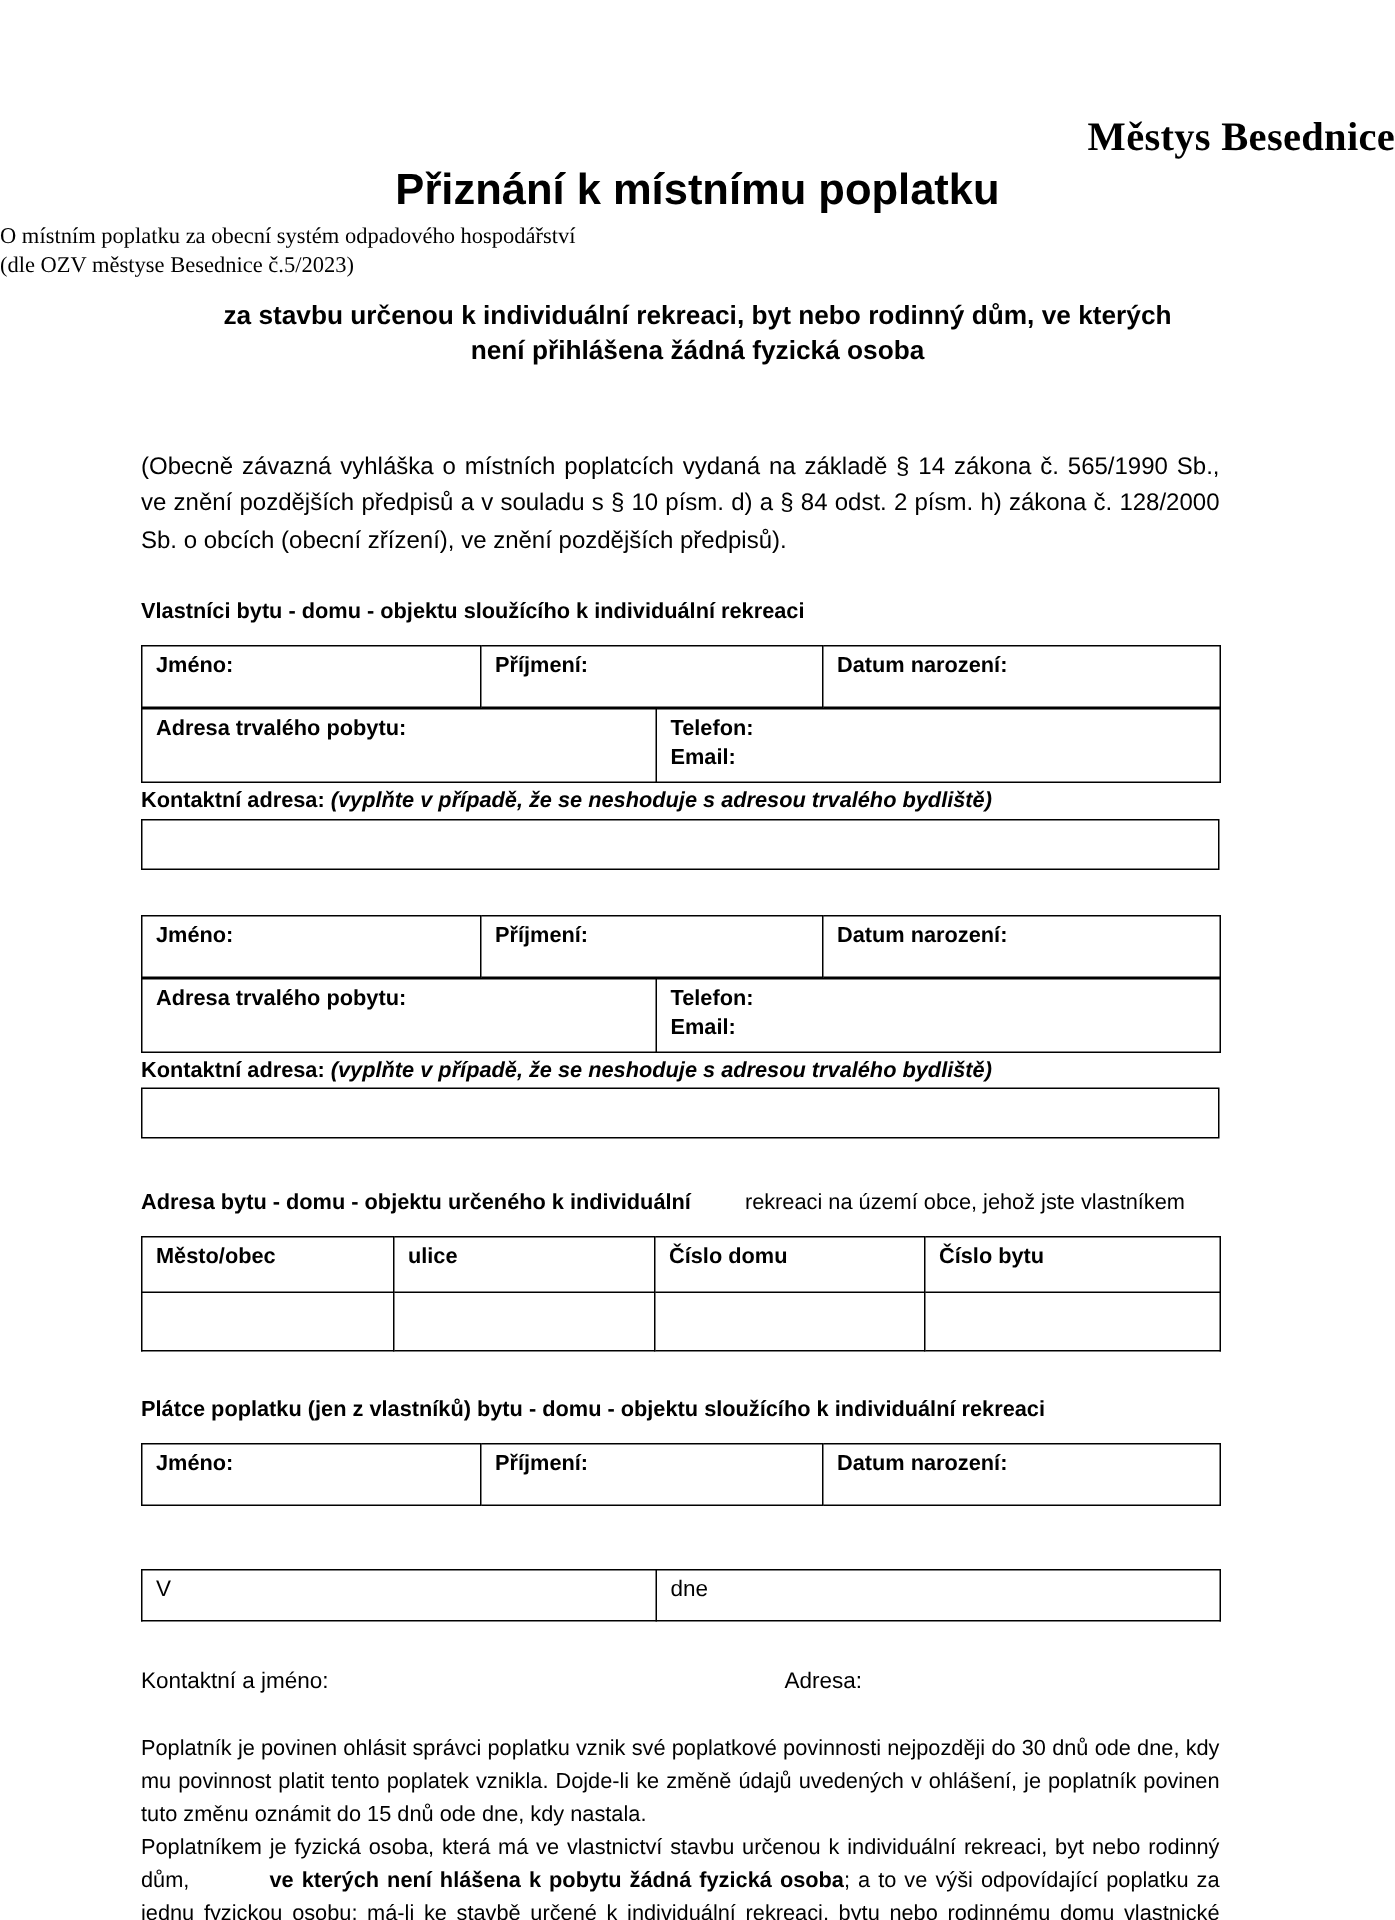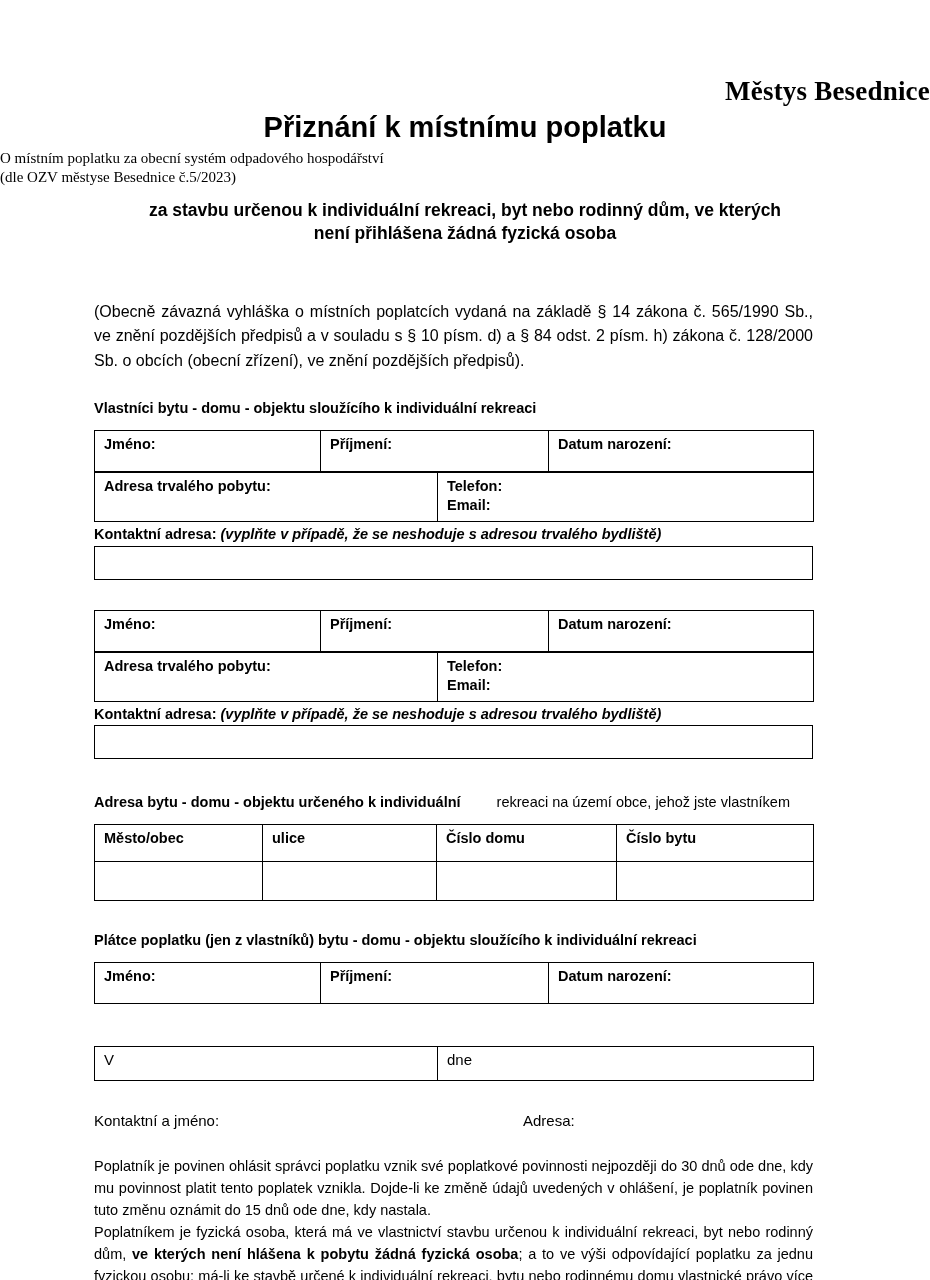--- a/index.html
+++ b/index.html
@@ -169,21 +169,21 @@
     left: 429px;
     top: 0;
   }
 
   .note-para {
     font-size: 14.5px;
     line-height: 1.52;
     text-align: justify;
     margin: 0;
   }
-  .note-para b { font-weight: bold; }
+  .note-para b { font-weight: bold; margin-left: 48px; }
 </style>
 </head>
 <body>
 
 <div class="page">
 
   <h1 class="org-name">Městys Besednice</h1>
 
   <h2 class="main-title">Přiznání k místnímu poplatku</h2>
   <p class="sub-serif">O místním poplatku za obecní systém odpadového hospodářství</p>

